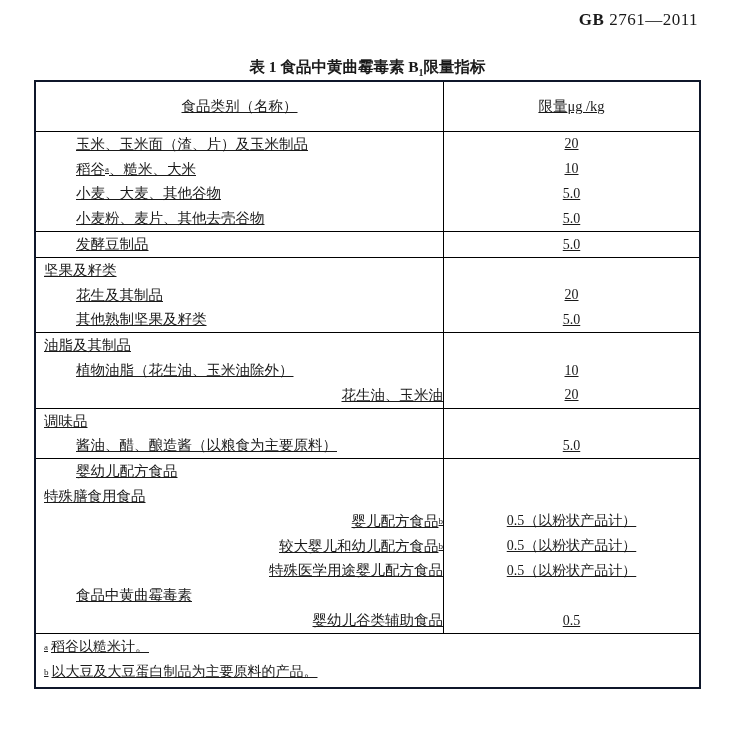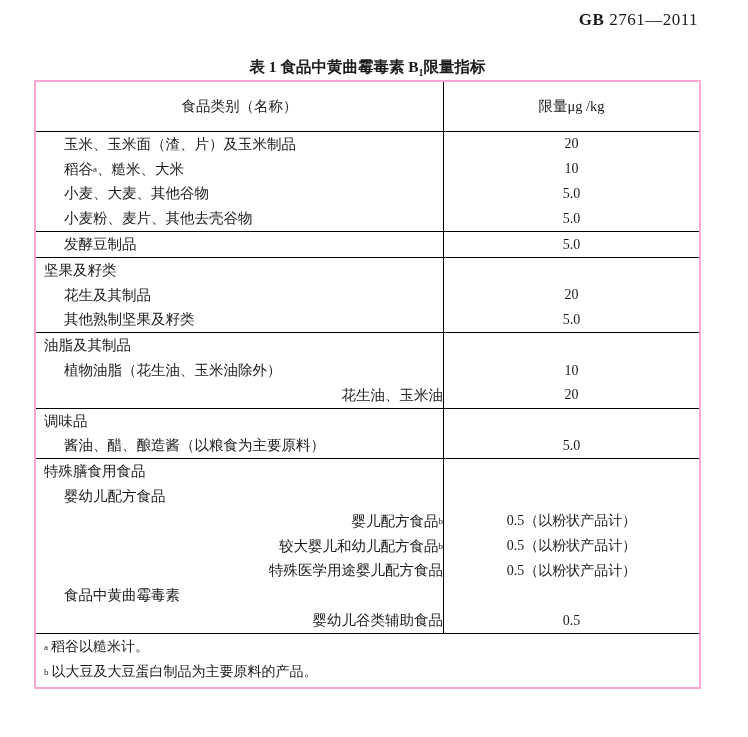--- a/index.html
+++ b/index.html
@@ -19,39 +19,40 @@
   .doc-code .bold{font-weight:bold;}
   
   .table-title{
     position:absolute;top:57px;left:34px;width:667px;
     text-align:center;font-weight:bold;font-size:15.5px;white-space:nowrap;
   }
   .table-title sub{font-size:10px;line-height:0;}
   
   .gb-table{
     position:absolute;left:34px;top:80px;width:667px;
-    border:2px solid #f9a8d4;box-sizing:border-box;
+    border:2px solid #0f172a;box-sizing:border-box;
     font-size:14.5px;
+    text-decoration:underline;
   }
   .thead{display:grid;grid-template-columns:408px 1fr;height:49px;}
   .thead .hc1{
     border-right:1px solid #000;
     display:flex;align-items:center;justify-content:center;
   }
   .thead .hc2{
     display:flex;align-items:center;justify-content:center;
     line-height:23px;
   }
   .section{border-top:1px solid #000;}
   .trow{display:grid;grid-template-columns:408px 1fr;height:24.8px;}
   .cell{display:flex;align-items:center;box-sizing:border-box;}
   .c1{border-right:1px solid #000;white-space:nowrap;overflow:hidden;}
   .c2{justify-content:center;font-size:14px;}
   .ind0{padding-left:8px;}
-  .ind1{padding-left:28px;text-align:center;}
+  .ind1{padding-left:40px;text-align:center;}
   .ind2{padding-left:52px;justify-content:flex-end;}
   sup{font-size:9px;line-height:0;vertical-align:super;}
   .tfoot{border-top:1px solid #000;padding:1px 0 2px;}
   .fnote{height:25px;display:flex;align-items:center;padding-left:8px;font-size:14px;white-space:nowrap;}
   .fnote sup{margin-right:3px;}
 </style>
 </head>
 <body>
 
 <div class="page">
@@ -158,28 +159,28 @@
           </div>
           <div class="trow">
             <div class="cell c1 ind1">
               <span class="lab">酱油、醋、酿造酱（以粮食为主要原料）</span>
             </div>
             <div class="cell c2">5.0</div>
           </div>
         </div>
         <div class="section">
           <div class="trow">
+            <div class="cell c1 ind1">
+              <span class="lab">婴幼儿配方食品</span>
+            </div>
+            <div class="cell c2"></div>
+          </div>
+          <div class="trow">
             <div class="cell c1 ind0">
               <span class="lab">特殊膳食用食品</span>
-            </div>
-            <div class="cell c2"></div>
-          </div>
-          <div class="trow">
-            <div class="cell c1 ind1">
-              <span class="lab">婴幼儿配方食品</span>
             </div>
             <div class="cell c2"></div>
           </div>
           <div class="trow">
             <div class="cell c1 ind2">
               <span class="lab">婴儿配方食品</span>
               <sup>b</sup>
             </div>
             <div class="cell c2">0.5（以粉状产品计）</div>
           </div>

